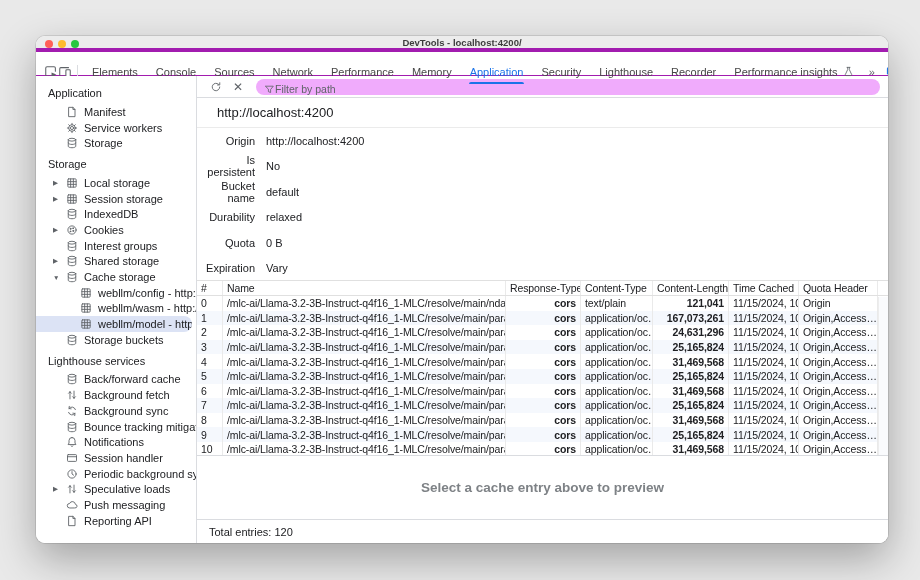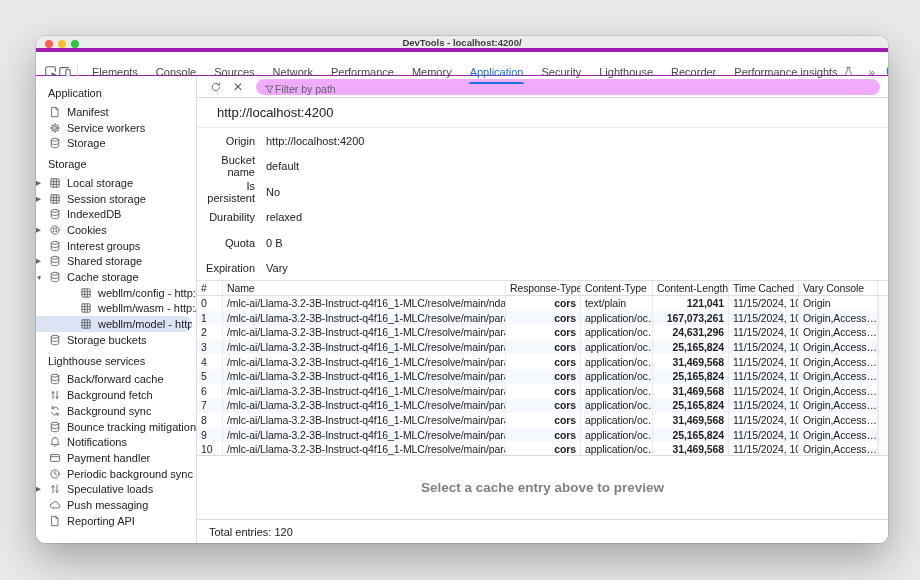--- a/index.html
+++ b/index.html
@@ -32,21 +32,21 @@
   .tab.active { color:#1a73e8; }
   .tab.active::after { content:""; position:absolute; left:8px; right:8px; bottom:0; height:2px; background:#1a73e8; border-radius:2px 2px 0 0;}
   .spacer { flex:1; }
   .chev { font-size:11px; color:#5f6368; padding:0 6px; }
   .issues { display:flex; align-items:center; gap:3px; padding:0 5px; }
   
   .content { flex:1; display:flex; min-height:0; }
   .sidebar { width:161px; border-right:1px solid #dadce0; overflow:hidden; padding-top:4px; flex-shrink:0; background:#fff;}
   .side-title { font-size:11px; color:#202124; padding:7px 0 5px 12px; }
   .side-item { display:flex; align-items:center; height:15.7px; font-size:11px; color:#202124;
-    padding-left:0; white-space:nowrap; overflow:hidden;}
+    padding-left:17px; white-space:nowrap; overflow:hidden;}
   .side-item .exp { width:12px; font-size:6.5px; color:#5f6368; flex-shrink:0; }
   .side-item .icon { width:13px; height:13px; margin-right:6px; flex-shrink:0; display:flex; align-items:center; justify-content:center;}
   .side-item.child { padding-left:31px; }
   .side-item.selected { background:#dce3f5; border-radius:0 13px 13px 0; margin-right:4px; }
   .icon svg { display:block; }
   
   .main { flex:1; display:flex; flex-direction:column; min-width:0; background:#fff;}
   .pane-toolbar { height:22px; border-bottom:1px solid #dadce0; display:flex; align-items:center;
     padding:0 8px 0 10px; gap:4px; flex-shrink:0;}
   .tb-btn { width:18px; height:18px; display:flex; align-items:center; justify-content:center; color:#5f6368;}
@@ -374,21 +374,21 @@
           <span>Notifications</span>
         </div>
         <div class="side-item">
           <span class="exp"></span>
           <span class="icon">
             <svg width="12" height="12" viewBox="0 0 16 16" fill="none" stroke="#5f6368" stroke-width="1.2" stroke-linecap="round" stroke-linejoin="round">
               <rect x="2" y="3.5" width="12" height="9" rx="1"></rect>
               <path d="M2 6.3h12"></path>
             </svg>
           </span>
-          <span>Payment handler</span>
+          <span>Session handler</span>
         </div>
         <div class="side-item">
           <span class="exp"></span>
           <span class="icon">
             <svg width="12" height="12" viewBox="0 0 16 16" fill="none" stroke="#5f6368" stroke-width="1.2" stroke-linecap="round" stroke-linejoin="round">
               <circle cx="8" cy="8" r="5.5"></circle>
               <path d="M8 4.8V8l2.2 1.6"></path>
             </svg>
           </span>
           <span>Periodic background sync</span>
@@ -444,26 +444,26 @@
       </div>
 
       <div class="report">
         <div class="report-title">http://localhost:4200</div>
         <div id="fields-host">
             <div class="f-row">
               <span class="f-label">Origin</span>
               <span class="f-value">http://localhost:4200</span>
             </div>
             <div class="f-row">
+              <span class="f-label">Is persistent</span>
+              <span class="f-value">No</span>
+            </div>
+            <div class="f-row">
               <span class="f-label">Bucket name</span>
               <span class="f-value">default</span>
-            </div>
-            <div class="f-row">
-              <span class="f-label">Is persistent</span>
-              <span class="f-value">No</span>
             </div>
             <div class="f-row">
               <span class="f-label">Durability</span>
               <span class="f-value">relaxed</span>
             </div>
             <div class="f-row">
               <span class="f-label">Quota</span>
               <span class="f-value">0 B</span>
             </div>
             <div class="f-row">
@@ -474,21 +474,21 @@
       </div>
 
       <div class="grid">
         <div class="g-head" id="grid-head">
             <div class="g-cell" style="width: 26px;">#</div>
             <div class="g-cell" style="width: 283px;">Name</div>
             <div class="g-cell" style="width: 75px;">Response-Type</div>
             <div class="g-cell" style="width: 72px;">Content-Type</div>
             <div class="g-cell" style="width: 76px;">Content-Length</div>
             <div class="g-cell" style="width: 70px;">Time Cached</div>
-            <div class="g-cell" style="width: 79px;">Vary Console</div>
+            <div class="g-cell" style="width: 79px;">Quota Header</div>
           </div>
         <div id="grid-body">
             <div class="g-row">
               <div class="g-cell" style="width: 26px;">0</div>
               <div class="g-cell name" style="width: 283px;">/mlc-ai/Llama-3.2-3B-Instruct-q4f16_1-MLC/resolve/main/ndarray-c…</div>
               <div class="g-cell right" style="width: 75px;">cors</div>
               <div class="g-cell" style="width: 72px;">text/plain</div>
               <div class="g-cell right" style="width: 76px;">121,041</div>
               <div class="g-cell" style="width: 70px;">11/15/2024, 10…</div>
               <div class="g-cell" style="width: 79px;">Origin</div>

